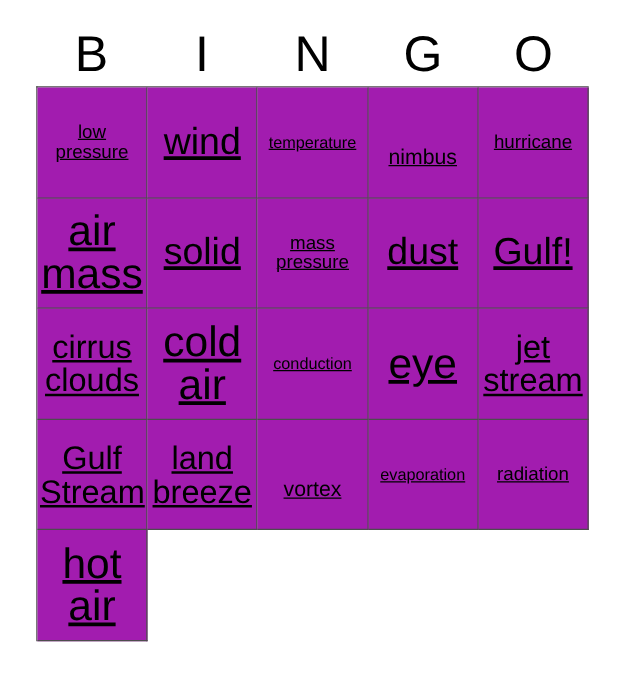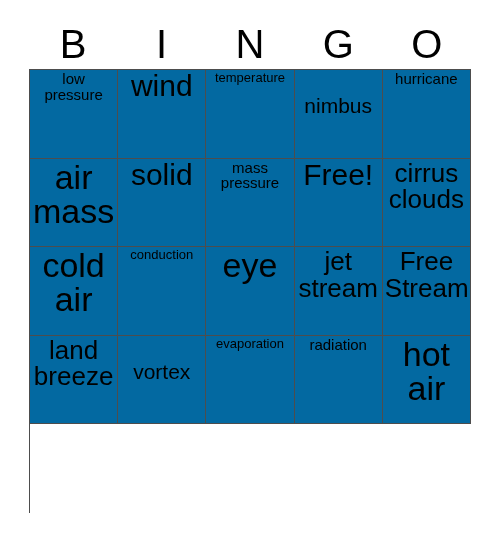--- a/index.html
+++ b/index.html
@@ -50,41 +50,42 @@
     display: grid;
     grid-template-columns: repeat(5, 1fr);
     grid-template-rows: repeat(5, 1fr);
     border-top: 1.5px solid #4d4d4d;
     border-left: 1.5px solid #4d4d4d;
   }
 
   .cell {
     border-right: 1.5px solid #4d4d4d;
     border-bottom: 1.5px solid #4d4d4d;
-    background: #0369a1;
+    background: #a21caf;
     display: flex;
-    align-items: flex-start;
+    align-items: center;
     justify-content: center;
     overflow: hidden;
     padding: 1px 2px;
+    text-decoration: underline;
   }
 
   .cell-text {
     color: #000000;
     text-align: center;
     line-height: 1.02;
     white-space: pre-line;
     display: block;
     width: 100%;
   }
 
   
   .sz-xs  { font-size: 13px;  line-height: 1.05; }
   .sz-s   { font-size: 15px;  line-height: 1.05; }
-  .sz-m   { font-size: 21px;  line-height: 1.05; margin-top: 24px; }
+  .sz-m   { font-size: 17px;  line-height: 1.05; margin-top: 24px; }
   .sz-l   { font-size: 26px;  line-height: 1.02; }
   .sz-xl  { font-size: 30px;  line-height: 1.00; }
   .sz-xxl { font-size: 34px;  line-height: 1.00; }
 </style>
 </head>
 <body>
 
 <div id="bingo-card">
 
   <div id="header-row">
@@ -120,21 +121,24 @@
     </div>
     <div class="cell">
       <span class="cell-text sz-xl">solid</span>
     </div>
 
     <div class="cell">
       <span class="cell-text sz-s">mass
 pressure</span>
     </div>
     <div class="cell">
-      <span class="cell-text sz-xl">Free!</span>
+      <span class="cell-text sz-xl">dust</span>
+    </div>
+    <div class="cell">
+      <span class="cell-text sz-xl">Gulf!</span>
     </div>
     <div class="cell">
       <span class="cell-text sz-l">cirrus
 clouds</span>
     </div>
 
     <div class="cell">
       <span class="cell-text sz-xxl">cold
 air</span>
     </div>
@@ -142,21 +146,21 @@
       <span class="cell-text sz-xs">conduction</span>
     </div>
     <div class="cell">
       <span class="cell-text sz-xxl">eye</span>
     </div>
     <div class="cell">
       <span class="cell-text sz-l">jet
 stream</span>
     </div>
     <div class="cell">
-      <span class="cell-text sz-l">Free
+      <span class="cell-text sz-l">Gulf
 Stream</span>
     </div>
 
     <div class="cell">
       <span class="cell-text sz-l">land
 breeze</span>
     </div>
     <div class="cell">
       <span class="cell-text sz-m">vortex</span>
     </div>

